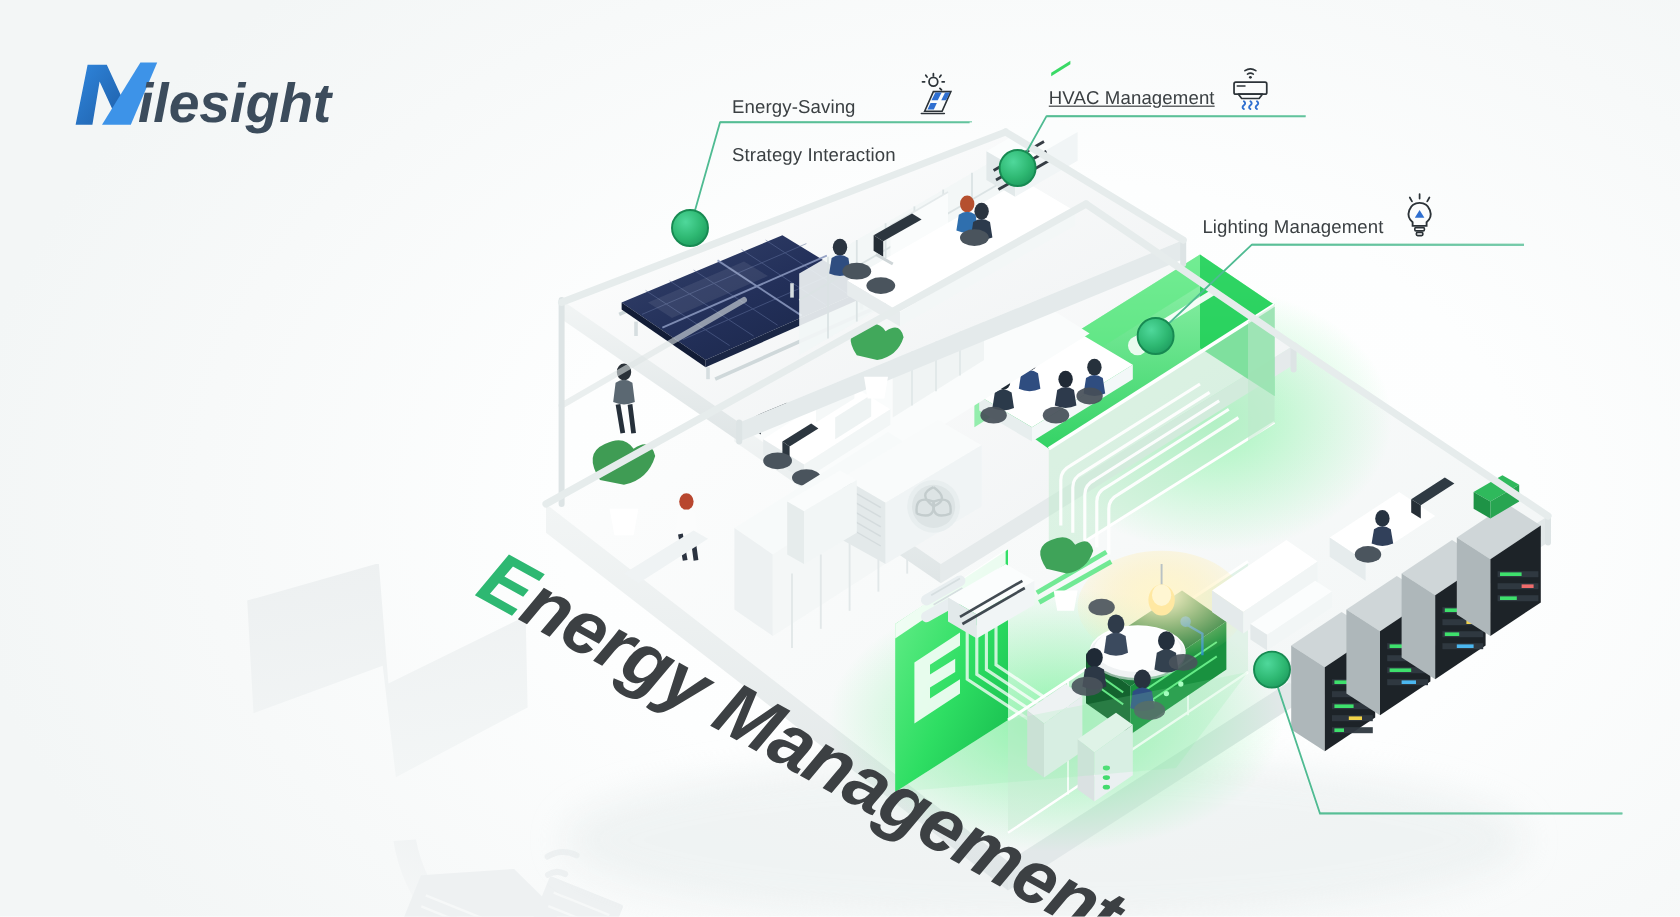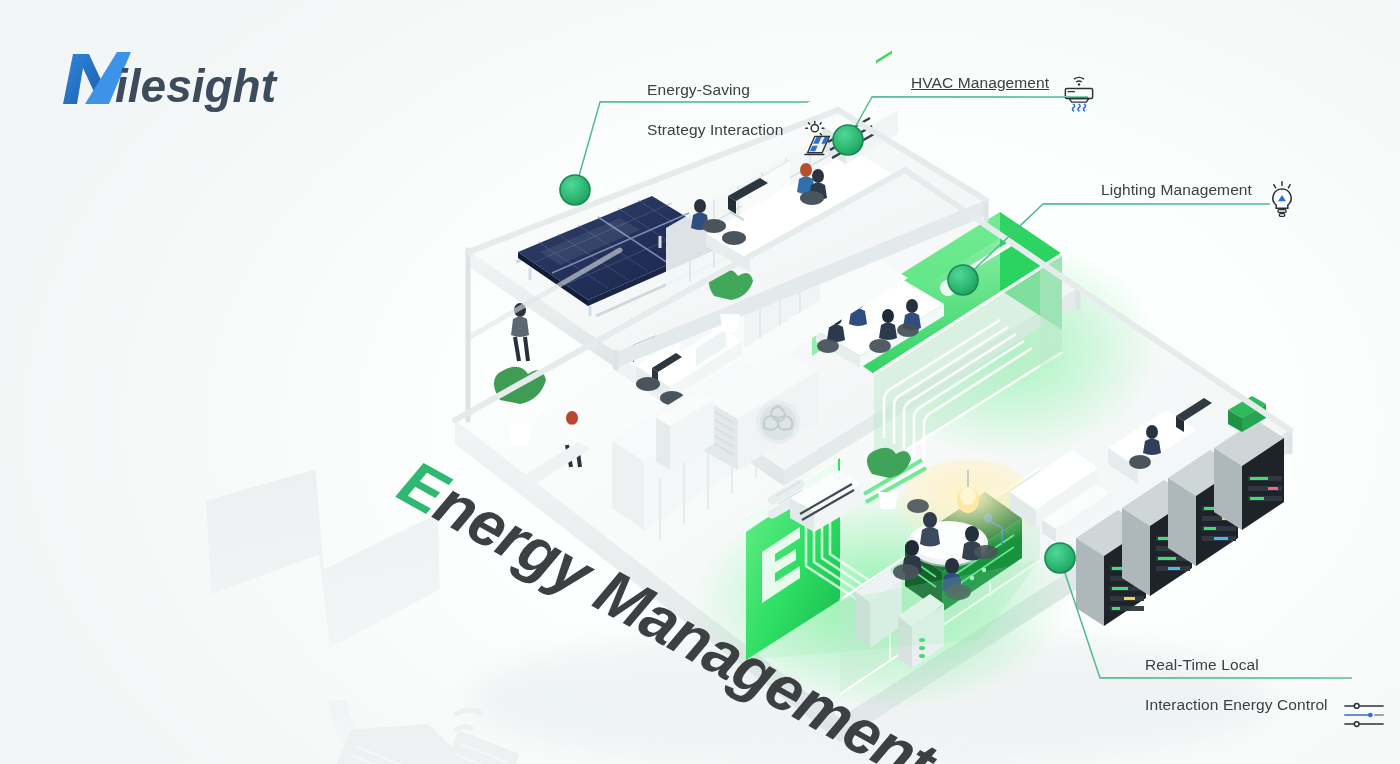--- a/index.html
+++ b/index.html
@@ -15,28 +15,28 @@
   
   .wm{position:absolute;left:95px;top:470px;width:620px;height:300px;opacity:1;pointer-events:none;}
 
   
   #logo{position:absolute;left:55px;top:46px;width:300px;height:70px;}
 
   
   #scene{position:absolute;left:0;top:0;width:1400px;height:764px;}
 
   
-  .callout{position:absolute;display:flex;align-items:flex-end;gap:10px;margin-left:37px;}
+  .callout{position:absolute;display:flex;align-items:flex-start;gap:10px;}
   .callout .txt{font-size:15.5px;line-height:20px;color:#3b4043;white-space:pre-line;letter-spacing:.1px;}
   .callout .ico{flex:0 0 auto;width:40px;height:40px;display:block;}
   .rule{position:absolute;height:1px;background:linear-gradient(90deg,#5bbf96,#7fcfae);}
 
   #c-solar{left:610px;top:60px;}
   #c-hvac{left:874px;top:53px;text-decoration:underline;}
-  #c-light{left:1064px;top:160px;}
+  #c-light{left:1002px;top:160px;}
   #c-rtl{left:1108px;top:635px;}
 
   .lbl-title{position:absolute;left:0;top:0;}
 </style>
 </head>
 <body>
 
 <div id="stage">
 
   <svg class="wm" viewBox="0 0 620 300">
@@ -773,36 +773,15 @@
         <path d="M22 2 L22 6 M13 5 L15 8.6 M31 5 L29 8.6"></path>
       </g>
       <path d="M22 10 a10 10 0 0 1 6.4 17.7 l0 3.3 l-12.8 0 l0 -3.3 A10 10 0 0 1 22 10 Z" fill="none" stroke="#2c3338" stroke-width="1.7"></path>
       <rect x="17.6" y="32.6" width="8.8" height="3" rx="1" fill="none" stroke="#2c3338" stroke-width="1.5"></rect>
       <rect x="19" y="37" width="6" height="3" rx="1.2" fill="none" stroke="#2c3338" stroke-width="1.5"></rect>
       <path d="M22 16.5 L26.4 23.5 L17.6 23.5 Z" fill="#2f6fd0"></path>
     </svg>
   </div>
   <div class="rule" style="left:1043px;top:203px;width:227px;"></div>
 
-  <div class="callout" id="c-rtl">
-    <div class="txt">
-      <div>Real-Time Local</div>
-      <div>Interaction Energy Control</div>
-    </div>
-    <svg class="ico" viewBox="0 0 50 44" style="width:52px;">
-      <g stroke="#2c3338" stroke-width="1.7" stroke-linecap="round">
-        <path d="M4 12 L14 12"></path>
-          <path d="M20 12 L46 12"></path>
-        <path d="M4 32 L14 32"></path>
-          <path d="M20 32 L46 32"></path>
-      </g>
-      <circle cx="17" cy="12" r="2.6" fill="#ffffff" stroke="#2c3338" stroke-width="1.7"></circle>
-      <circle cx="17" cy="32" r="2.6" fill="#ffffff" stroke="#2c3338" stroke-width="1.7"></circle>
-      <g stroke="#2f6fd0" stroke-width="1.9" stroke-linecap="round">
-          <path d="M4 22 L30 22"></path>
-        </g>
-      <circle cx="32" cy="22" r="2.6" fill="#2f6fd0"></circle>
-      <path d="M37 22 L46 22" stroke="#8d8379" stroke-width="1.9" stroke-linecap="round"></path>
-    </svg>
-  </div>
   <div class="rule" style="left:1100px;top:677px;width:252px;"></div>
 
 </div>
 
 </body></html>

